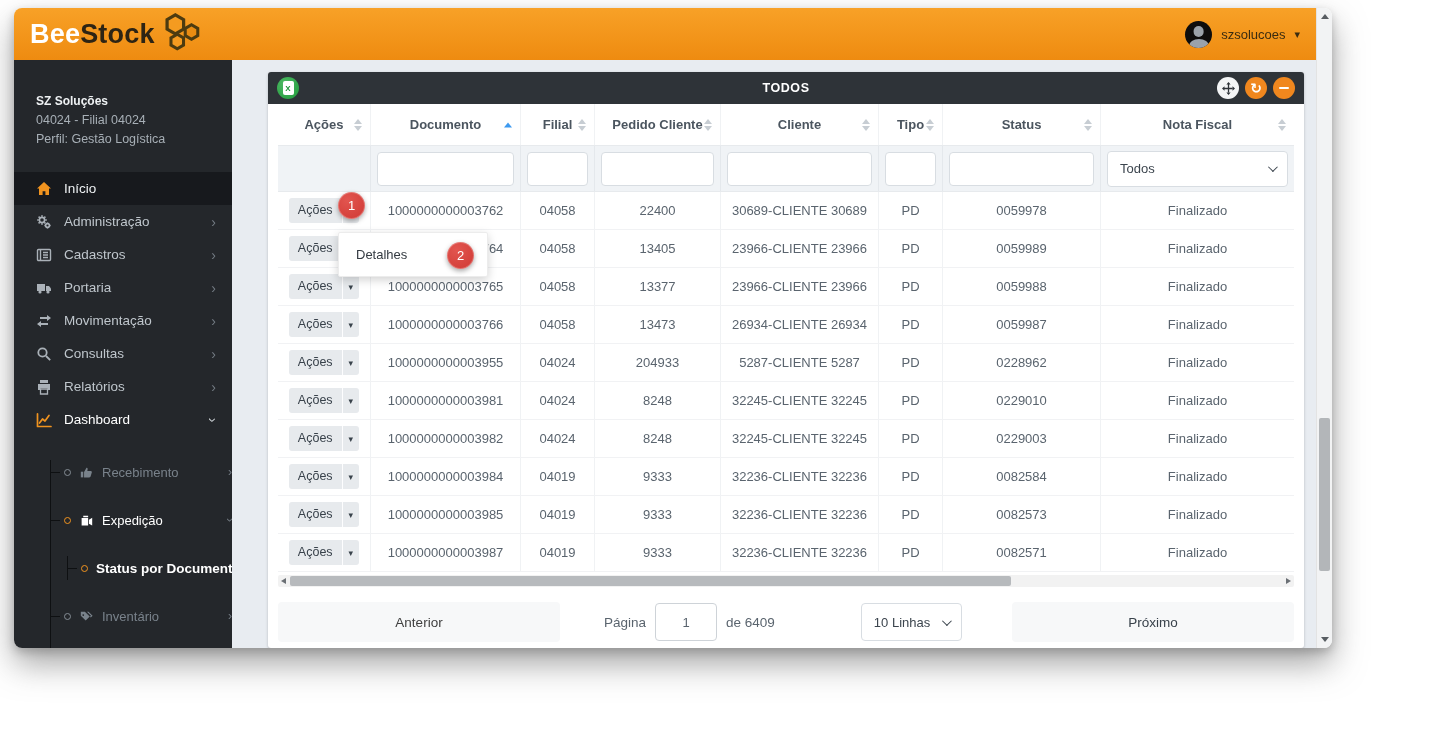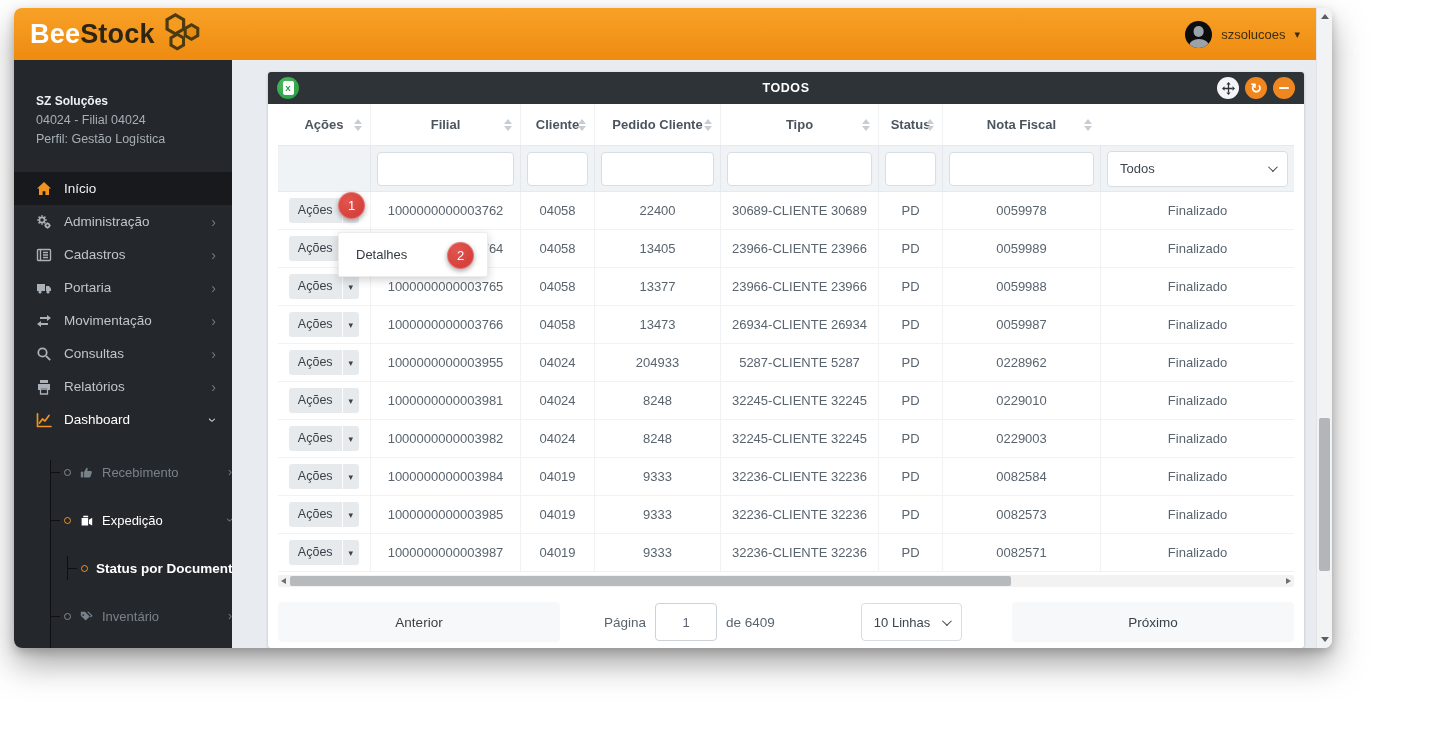--- a/index.html
+++ b/index.html
@@ -352,35 +352,41 @@
           <div class="panel-body">
             <div class="trow thead">
                 <div class="c">
                   <span>Ações</span>
                   <span class="sort">
                     <i class="tri-up"></i>
                     <i class="tri-dn"></i>
                   </span>
                 </div>
                 <div class="c">
+                  <span>Documento</span>
+                  <span class="sort asc">
+                    <i class="tri-up"></i>
+                  </span>
+                </div>
+                <div class="c">
                   <span>Filial</span>
                   <span class="sort">
                     <i class="tri-up"></i>
                     <i class="tri-dn"></i>
                   </span>
                 </div>
                 <div class="c">
+                  <span>Pedido Cliente</span>
+                  <span class="sort">
+                    <i class="tri-up"></i>
+                    <i class="tri-dn"></i>
+                  </span>
+                </div>
+                <div class="c">
                   <span>Cliente</span>
-                  <span class="sort">
-                    <i class="tri-up"></i>
-                    <i class="tri-dn"></i>
-                  </span>
-                </div>
-                <div class="c">
-                  <span>Pedido Cliente</span>
                   <span class="sort">
                     <i class="tri-up"></i>
                     <i class="tri-dn"></i>
                   </span>
                 </div>
                 <div class="c">
                   <span>Tipo</span>
                   <span class="sort">
                     <i class="tri-up"></i>
                     <i class="tri-dn"></i>

